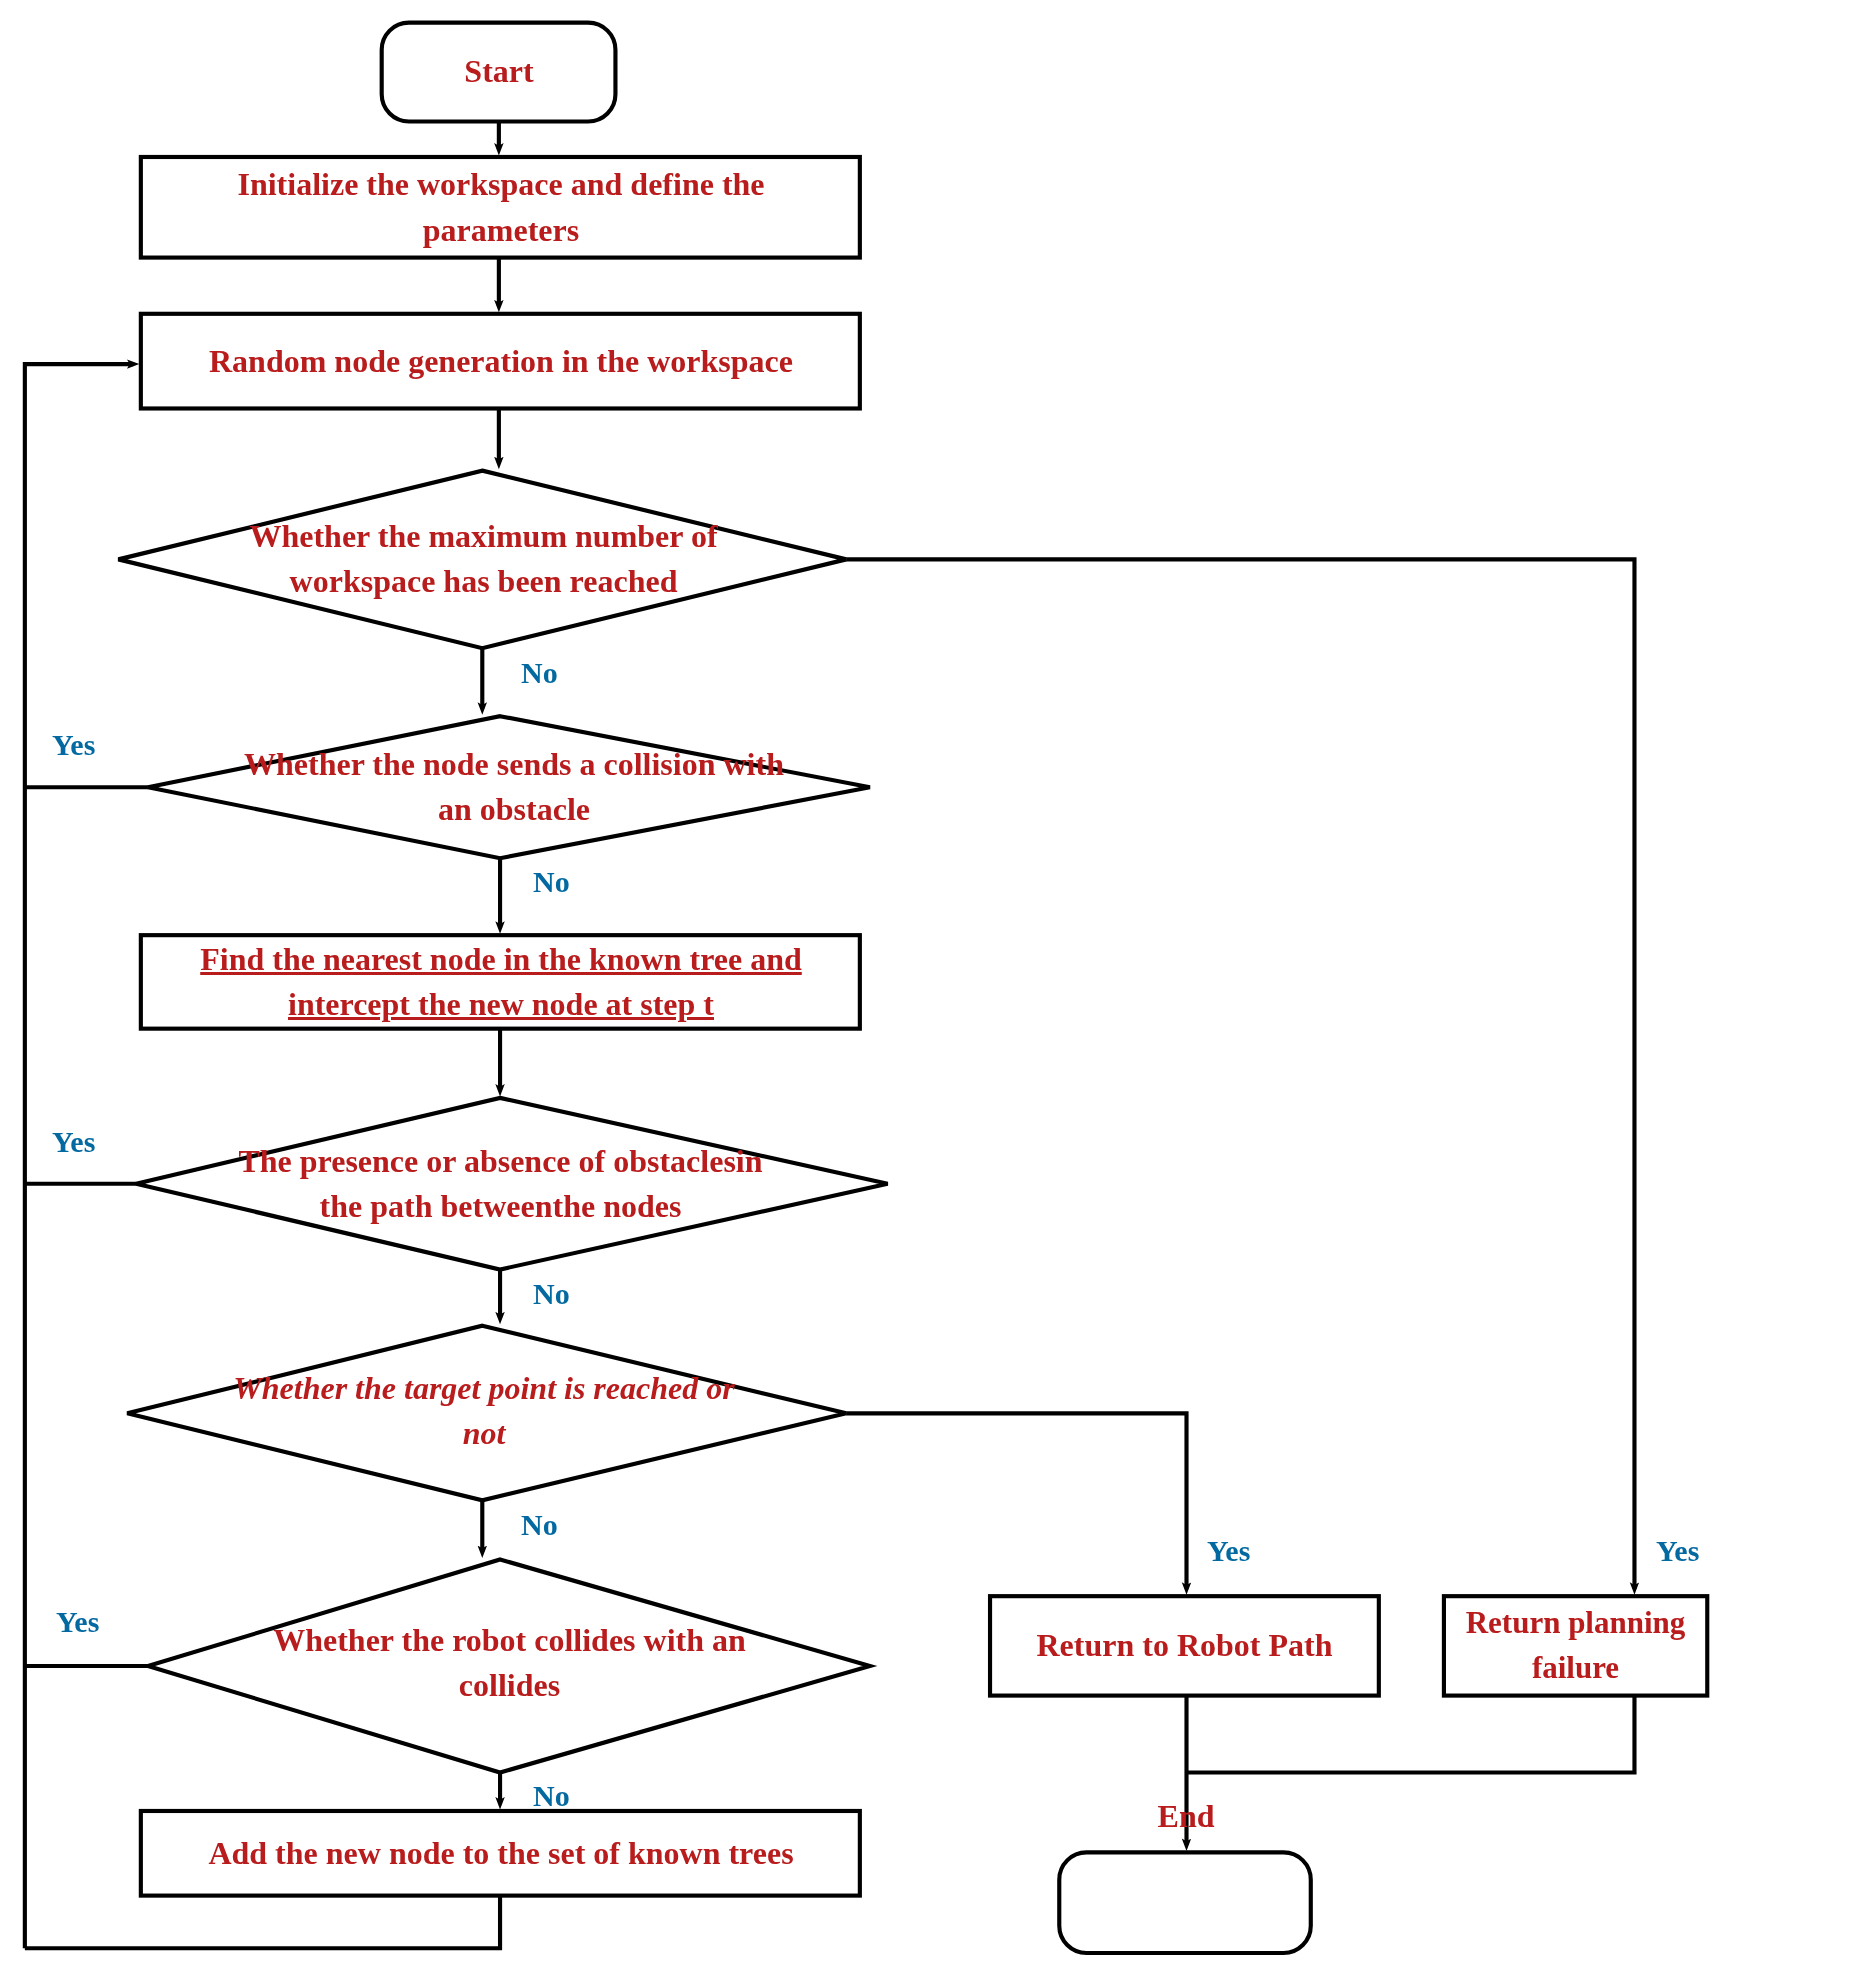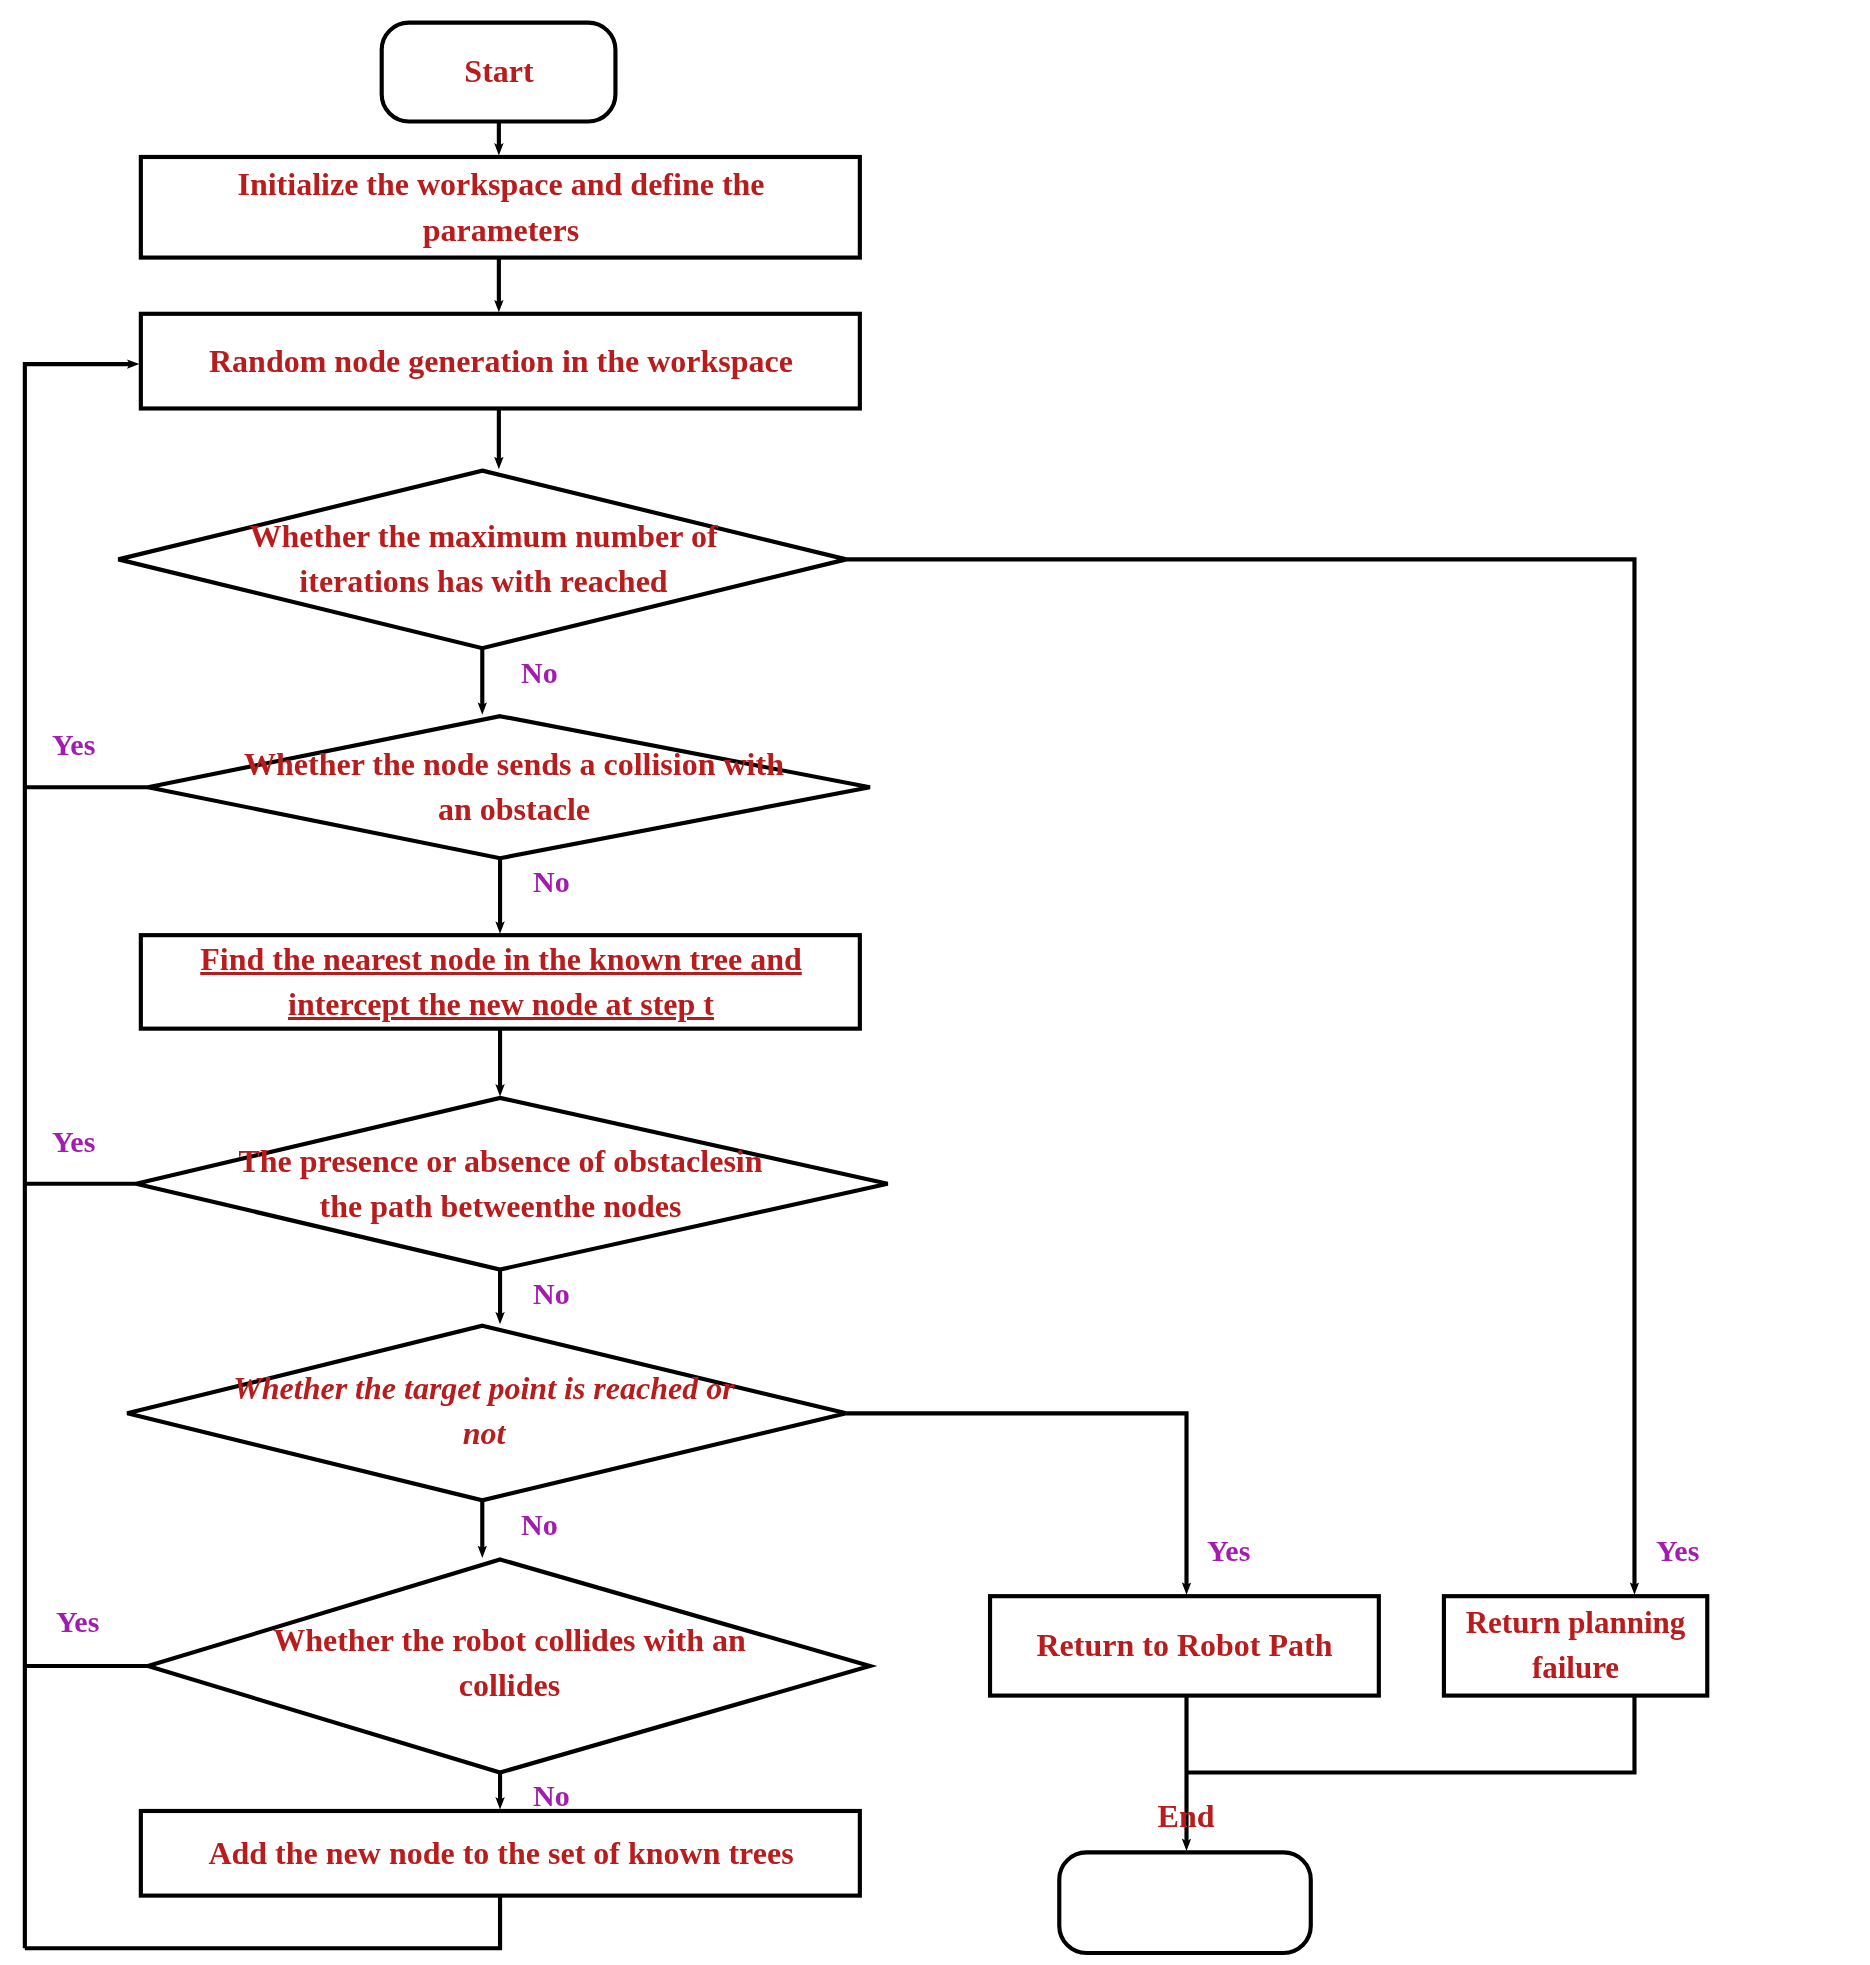--- a/index.html
+++ b/index.html
@@ -3,21 +3,21 @@
 <meta charset="utf-8">
 <style>
   html,body{margin:0;padding:0;background:#ffffff;}
   body{width:1870px;height:1965px;position:relative;overflow:hidden;
        font-family:"Liberation Serif","DejaVu Serif",serif;}
   #stage{position:absolute;left:0;top:0;width:1870px;height:1965px;}
   svg.layer{position:absolute;left:0;top:0;width:1870px;height:1965px;}
   .nodeText{position:absolute;display:flex;align-items:center;justify-content:center;
             text-align:center;font-weight:bold;color:#b91c1c;line-height:1.42;
             font-family:"Liberation Serif","DejaVu Serif",serif;}
-  .edgeLabel{position:absolute;font-weight:bold;color:#a21caf;font-size:30px;
+  .edgeLabel{position:absolute;font-weight:bold;color:#0369a1;font-size:30px;
              font-family:"Liberation Serif","DejaVu Serif",serif;white-space:nowrap;}
 </style>
 </head>
 <body>
 
 <div id="stage">
 
   <svg class="layer" viewBox="0 0 3160 3320">
     <defs>
       <marker id="ah" markerWidth="22" markerHeight="22" refX="10.5" refY="8" orient="auto" markerUnits="userSpaceOnUse">
@@ -66,21 +66,21 @@
 
     </g>
   </svg>
 
   <div class="nodeText" style="left:382px;top:22.5px;width:234px;height:99px;font-size:32px;">Start</div>
 
   <div class="nodeText" style="left:159px;top:157px;width:684px;height:101px;font-size:32px;">Initialize the workspace and define the parameters</div>
 
   <div class="nodeText" style="left:159px;top:314px;width:684px;height:95px;font-size:32px;">Random node generation in the workspace</div>
 
-  <div class="nodeText" style="left:195px;top:500px;width:577px;height:118px;font-size:32px;">Whether the maximum number of iterations has with reached</div>
+  <div class="nodeText" style="left:195px;top:500px;width:577px;height:118px;font-size:32px;">Whether the maximum number of workspace has been reached</div>
 
   <div class="nodeText" style="left:225px;top:731px;width:550px;height:112px;font-size:32px;margin-left:14px;">Whether the node sends a collision with an obstacle</div>
 
   <div class="nodeText" style="left:159px;top:935px;width:684px;height:94px;font-size:32px;text-decoration:underline;">Find the nearest node in the known tree and intercept the new node at step t</div>
 
   <div class="nodeText" style="left:231px;top:1113px;width:539px;height:142px;font-size:32px;text-align:center;">The presence or absence of obstaclesin the path betweenthe nodes</div>
 
   <div class="nodeText" style="left:225px;top:1355px;width:518px;height:112px;font-size:32px;font-style:italic;">Whether the target point is reached or not</div>
 
   <div class="nodeText" style="left:249px;top:1607px;width:521px;height:112px;font-size:32px;">Whether the robot collides with an collides</div>

